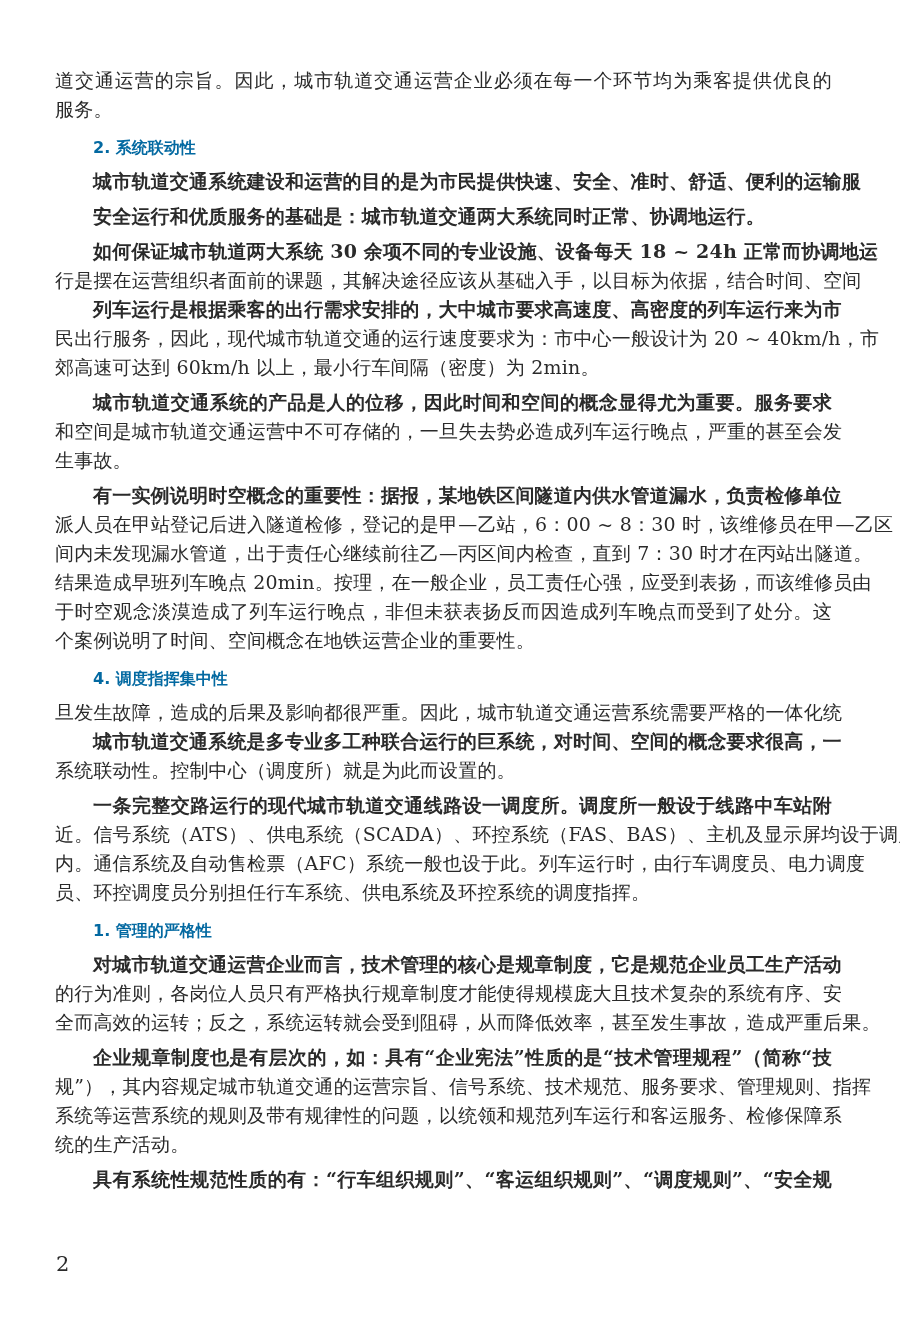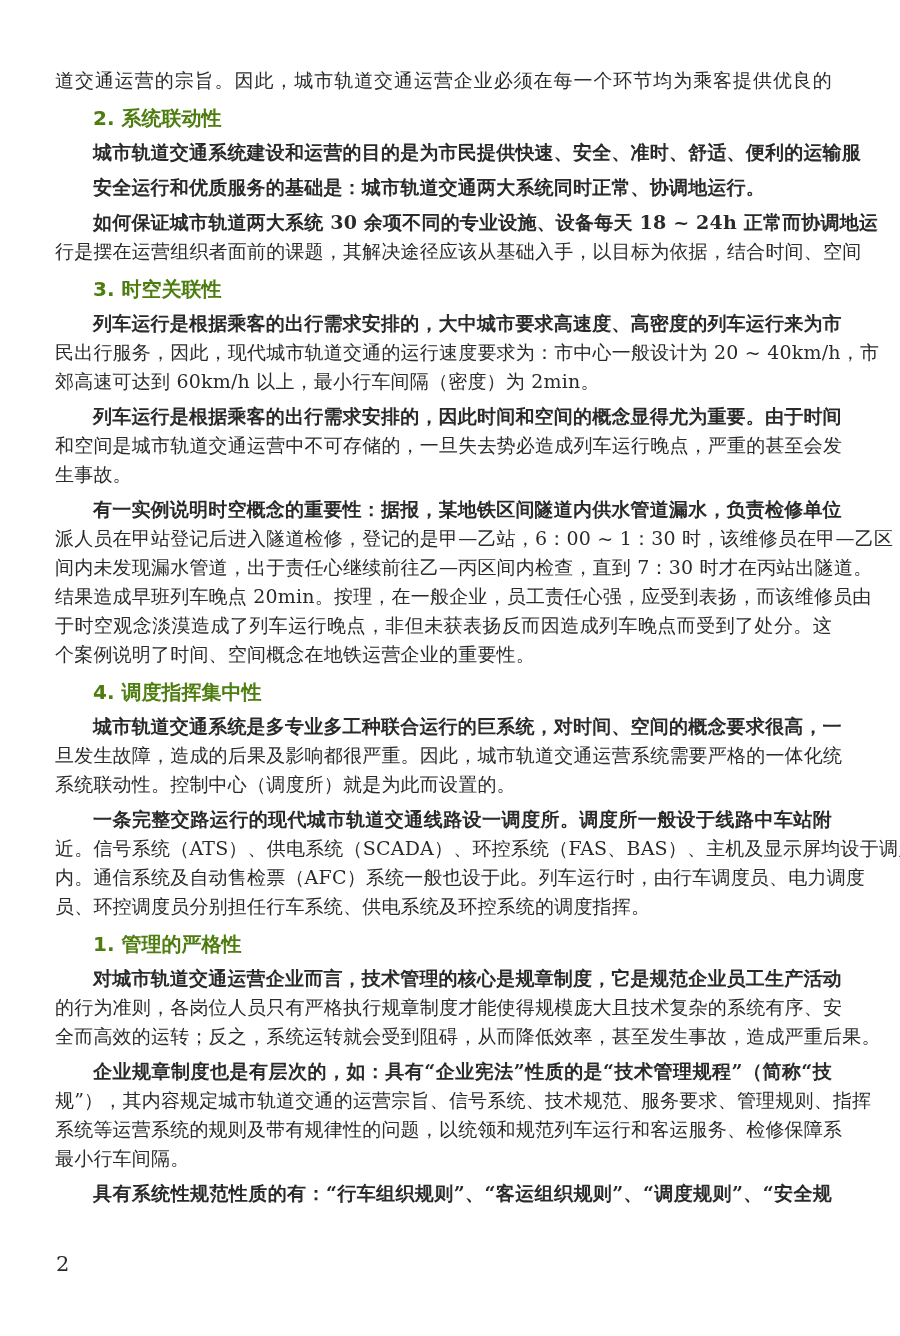--- a/index.html
+++ b/index.html
@@ -33,25 +33,25 @@
     .line.last {
       text-align-last: left;
     }
     .line.indent {
       padding-left: 38px;
       font-weight: bold;
     }
     .heading {
       height: 39px;
       line-height: 39px;
-      font-size: 20px;
+      font-size: 16px;
       font-weight: bold;
       padding-left: 38px;
       font-family: "DejaVu Sans", "Liberation Sans", sans-serif;
-      color: #4d7c0f;
+      color: #0369a1;
       margin-top: 4px;
     }
     .para-gap {
       height: 6px;
     }
     .page-number {
       position: absolute;
       left: 56px;
       top: 1252px;
       font-size: 21px;
@@ -59,69 +59,69 @@
       color: #2a2a2a;
     }
   </style>
 </head>
 <body>
 
 <div class="page">
 
   <div>
     <div class="line">道交通运营的宗旨。因此，城市轨道交通运营企业必须在每一个环节均为乘客提供优良的</div>
+    <div class="line last">服务。</div>
   </div>
 
   <div class="heading">2. 系统联动性</div>
 
   <div>
     <div class="line indent">城市轨道交通系统建设和运营的目的是为市民提供快速、安全、准时、舒适、便利的运输服</div>
   </div>
   <div class="para-gap"></div>
 
   <div>
     <div class="line indent last">安全运行和优质服务的基础是：城市轨道交通两大系统同时正常、协调地运行。</div>
   </div>
   <div class="para-gap"></div>
 
   <div>
     <div class="line indent">如何保证城市轨道两大系统 30 余项不同的专业设施、设备每天 18 ~ 24h 正常而协调地运</div>
     <div class="line">行是摆在运营组织者面前的课题，其解决途径应该从基础入手，以目标为依据，结合时间、空间</div>
   </div>
 
-  <div class="heading">3. 时空关联性</div>
 
   <div>
     <div class="line indent">列车运行是根据乘客的出行需求安排的，大中城市要求高速度、高密度的列车运行来为市</div>
     <div class="line">民出行服务，因此，现代城市轨道交通的运行速度要求为：市中心一般设计为 20 ~ 40km/h，市</div>
     <div class="line last">郊高速可达到 60km/h 以上，最小行车间隔（密度）为 2min。</div>
   </div>
   <div class="para-gap"></div>
 
   <div>
-    <div class="line indent">列车运行是根据乘客的出行需求安排的，因此时间和空间的概念显得尤为重要。由于时间</div>
+    <div class="line indent">城市轨道交通系统的产品是人的位移，因此时间和空间的概念显得尤为重要。服务要求</div>
     <div class="line">和空间是城市轨道交通运营中不可存储的，一旦失去势必造成列车运行晚点，严重的甚至会发</div>
     <div class="line last">生事故。</div>
   </div>
   <div class="para-gap"></div>
 
   <div>
     <div class="line indent">有一实例说明时空概念的重要性：据报，某地铁区间隧道内供水管道漏水，负责检修单位</div>
-    <div class="line">派人员在甲站登记后进入隧道检修，登记的是甲—乙站，6：00 ~ 1：30 时，该维修员在甲—乙区</div>
+    <div class="line">派人员在甲站登记后进入隧道检修，登记的是甲—乙站，6：00 ~ 8：30 时，该维修员在甲—乙区</div>
     <div class="line">间内未发现漏水管道，出于责任心继续前往乙—丙区间内检查，直到 7：30 时才在丙站出隧道。</div>
     <div class="line">结果造成早班列车晚点 20min。按理，在一般企业，员工责任心强，应受到表扬，而该维修员由</div>
     <div class="line">于时空观念淡漠造成了列车运行晚点，非但未获表扬反而因造成列车晚点而受到了处分。这</div>
     <div class="line last">个案例说明了时间、空间概念在地铁运营企业的重要性。</div>
   </div>
 
   <div class="heading">4. 调度指挥集中性</div>
 
   <div>
+    <div class="line">旦发生故障，造成的后果及影响都很严重。因此，城市轨道交通运营系统需要严格的一体化统</div>
     <div class="line indent">城市轨道交通系统是多专业多工种联合运行的巨系统，对时间、空间的概念要求很高，一</div>
-    <div class="line">旦发生故障，造成的后果及影响都很严重。因此，城市轨道交通运营系统需要严格的一体化统</div>
     <div class="line last">系统联动性。控制中心（调度所）就是为此而设置的。</div>
   </div>
   <div class="para-gap"></div>
 
   <div>
     <div class="line indent">一条完整交路运行的现代城市轨道交通线路设一调度所。调度所一般设于线路中车站附</div>
     <div class="line">近。信号系统（ATS）、供电系统（SCADA）、环控系统（FAS、BAS）、主机及显示屏均设于调度所</div>
     <div class="line">内。通信系统及自动售检票（AFC）系统一般也设于此。列车运行时，由行车调度员、电力调度</div>
     <div class="line last">员、环控调度员分别担任行车系统、供电系统及环控系统的调度指挥。</div>
   </div>
@@ -132,21 +132,21 @@
     <div class="line indent">对城市轨道交通运营企业而言，技术管理的核心是规章制度，它是规范企业员工生产活动</div>
     <div class="line">的行为准则，各岗位人员只有严格执行规章制度才能使得规模庞大且技术复杂的系统有序、安</div>
     <div class="line last">全而高效的运转；反之，系统运转就会受到阻碍，从而降低效率，甚至发生事故，造成严重后果。</div>
   </div>
   <div class="para-gap"></div>
 
   <div>
     <div class="line indent">企业规章制度也是有层次的，如：具有“企业宪法”性质的是“技术管理规程”（简称“技</div>
     <div class="line">规”），其内容规定城市轨道交通的运营宗旨、信号系统、技术规范、服务要求、管理规则、指挥</div>
     <div class="line">系统等运营系统的规则及带有规律性的问题，以统领和规范列车运行和客运服务、检修保障系</div>
-    <div class="line last">最小行车间隔。</div>
+    <div class="line last">统的生产活动。</div>
   </div>
   <div class="para-gap"></div>
 
   <div>
     <div class="line indent">具有系统性规范性质的有：“行车组织规则”、“客运组织规则”、“调度规则”、“安全规</div>
   </div>
 
 </div>
 
 <div class="page-number">2</div>

